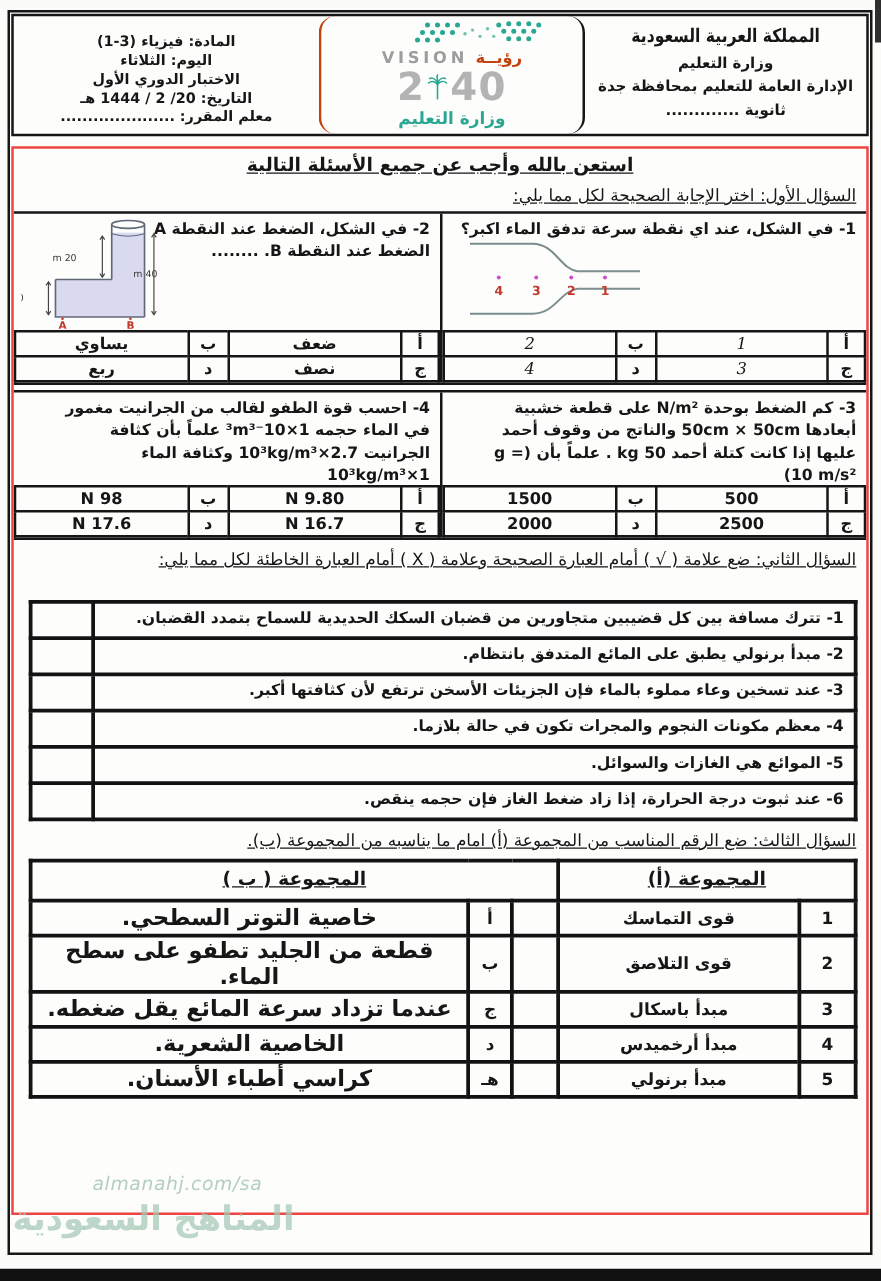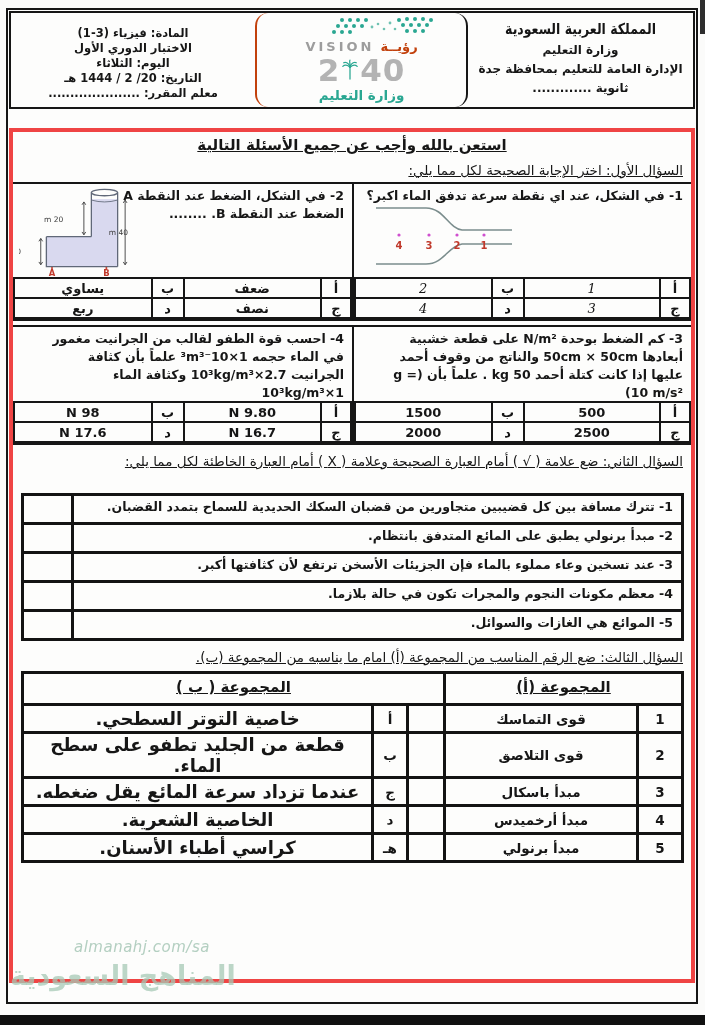--- a/index.html
+++ b/index.html
@@ -32,22 +32,22 @@
   }
   .kingdom { font-size: 12.5px; font-weight: 900; letter-spacing: -1px; transform: scaleY(1.2); margin-bottom: 3px; }
   .vision-row { display: flex; align-items: center; gap: 6px; margin-top: 1px; }
   .vision-en { color: #9d9d9d; font-size: 13px; letter-spacing: 3px; font-weight: bold; }
   .vision-ar { color: #c2410c; font-size: 13px; font-weight: bold; }
   .year-row { display: flex; align-items: center; gap: 1px; margin-top: -2px; }
   .year { font-size: 31px; font-weight: bold; color: #b3b3b3; letter-spacing: 1px; }
   .logo-ministry { color: #2aa792; font-size: 13.5px; font-weight: bold; margin-top: -1px; }
   
   .content {
-    position: absolute; left: 1px; right: 1px; top: 118px; height: 855px;
-    border: 4px solid #ef4444; direction: rtl; overflow: hidden; background: #fdfdfc;
+    position: absolute; left: 1px; right: 1px; top: 107px; height: 855px;
+    border: 2px solid #ef4444; direction: rtl; overflow: hidden; background: #fdfdfc;
   }
   .main-title { text-align: center; font-size: 15px; font-weight: bold; text-decoration: underline; margin: 4px 0 8px; }
   .sec-head { font-size: 13.5px; font-weight: normal; text-decoration: underline; margin: 8px 8px 4px; }
   .sec-head.first { margin-top: 2px; }
   
   .mcq-grid { display: grid; grid-template-columns: 1fr 1fr; border-top: 2px solid #161616; border-bottom: 2px solid #161616; margin-bottom: 4px; }
   .qblock { position: relative; }
   .qblock:first-child { border-left: 2px solid #161616; }
   .q-area { position: relative; height: 93px; }
   .q-area.small { height: 74px; margin-left: 20px; }
@@ -77,22 +77,22 @@
   svg text { font-family: "DejaVu Sans", sans-serif; }
 </style>
 </head>
 <body>
 
 <div class="frame">
 
   <div class="hdr">
     <div class="hdr-left">
       <div>المادة: فيزياء (3-1)</div>
+      <div>اليوم: الثلاثاء</div>
       <div>الاختبار الدوري الأول</div>
-      <div>اليوم: الثلاثاء</div>
       <div>التاريخ: 20/ 2 / 1444 هـ</div>
       <div>معلم المقرر: .....................</div>
     </div>
     <div class="hdr-center">
       <svg width="150" height="22" viewBox="0 0 150 22">
         <g fill="#2aa792">
           <circle cx="55" cy="4" r="2"></circle>
             <circle cx="63" cy="4" r="2"></circle>
             <circle cx="71" cy="4" r="2"></circle>
             <circle cx="79" cy="4" r="2"></circle>
@@ -345,20 +345,24 @@
         <td class="tf-box"></td>
       </tr>
       <tr>
         <td class="tf-text">4- معظم مكونات النجوم والمجرات تكون في حالة بلازما.</td>
         <td class="tf-box"></td>
       </tr>
       <tr>
         <td class="tf-text">5- الموائع هي الغازات والسوائل.</td>
         <td class="tf-box"></td>
       </tr>
+      <tr>
+        <td class="tf-text">6- عند ثبوت درجة الحرارة، إذا زاد ضغط الغاز فإن حجمه ينقص.</td>
+        <td class="tf-box"></td>
+      </tr>
     </tbody>
       </table>
 
     <div class="sec-head">السؤال الثالث: ضع الرقم المناسب من المجموعة (أ) امام ما يناسبه من المجموعة (ب).</div>
     <table class="match">
       <colgroup>
           <col style="width:45px">
           <col style="width:193px">
           <col style="width:37px">
           <col style="width:35px">

